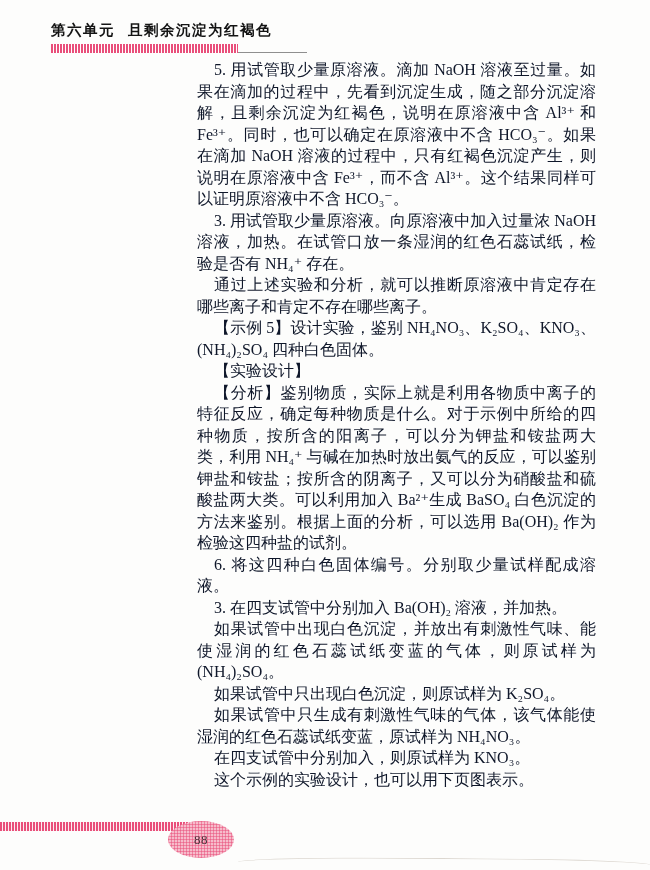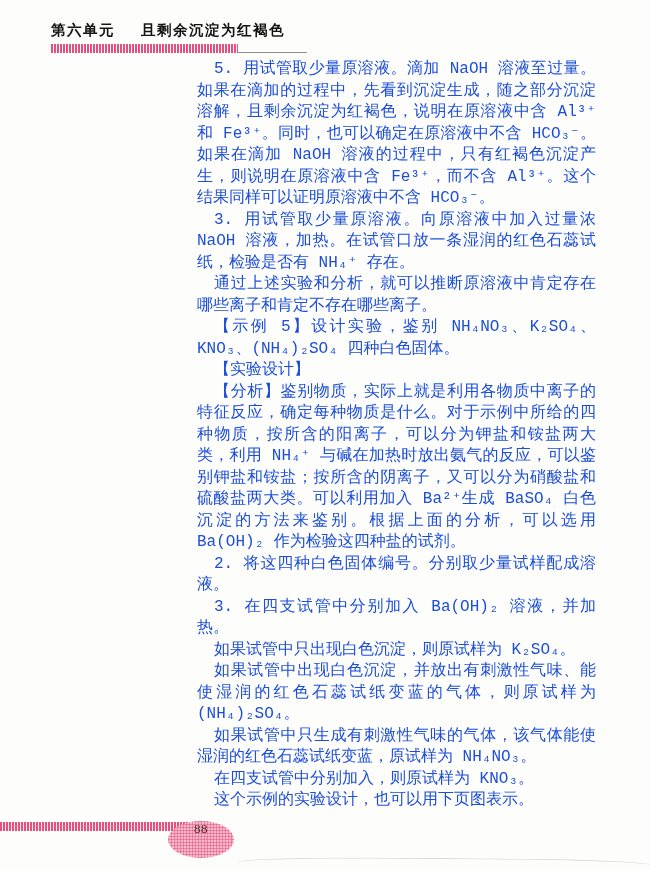--- a/index.html
+++ b/index.html
@@ -16,21 +16,21 @@
   .hdr-title {
     position: absolute; left: 51px; top: 21px;
     margin: 0;
     font-family: "Liberation Sans", "DejaVu Sans", sans-serif;
     font-weight: bold;
     font-size: 14.5px;
     letter-spacing: 1.5px;
     color: #141414;
     white-space: nowrap;
   }
-  .hdr-title .unit { margin-right: 26px; }
+  .hdr-title .unit { margin-right: 13px; }
 
   .thin-rule {
     position: absolute; left: 51px; top: 52px;
     width: 256px; height: 1px;
     background: #8f8f8f;
     z-index: 1;
   }
   .striped-bar {
     position: absolute; left: 51px; top: 44px;
     width: 187px; height: 9px;
@@ -38,43 +38,42 @@
       #e94f7a 0, #e94f7a 2px, #ffffff 2px, #ffffff 3px);
     z-index: 2;
   }
 
   
   .body-text {
     position: absolute; left: 197px; top: 59px;
     width: 399px;
     font-size: 16px;
     line-height: 21.5px;
-    color: #1d4ed8;
+    color: #0f172a;
     text-align: justify;
-    font-family: Liberation Mono, monospace;
   }
   .para { margin: 0; text-indent: 17px; }
 
   
   .footer-bar {
     position: absolute; left: 0; top: 822px;
     width: 188px; height: 9px;
     background: repeating-linear-gradient(90deg,
       #e94f7a 0, #e94f7a 2px, #fceef2 2px, #fceef2 3px);
     z-index: 1;
   }
   .page-oval {
     position: absolute; left: 168px; top: 821px;
     width: 66px; height: 37px;
     border-radius: 50%;
     background:
       repeating-linear-gradient(90deg, rgba(232,74,119,0.50) 0, rgba(232,74,119,0.50) 1.5px, rgba(232,74,119,0) 1.5px, rgba(232,74,119,0) 3px),
       repeating-linear-gradient(0deg, rgba(232,74,119,0.50) 0, rgba(232,74,119,0.50) 1.5px, rgba(232,74,119,0) 1.5px, rgba(232,74,119,0) 3px),
       #f6bccb;
-    display: flex; align-items: flex-start; justify-content: center;
+    display: flex; align-items: center; justify-content: center;
     z-index: 2;
   }
   .page-oval span {
     font-size: 13px;
     color: #433036;
     letter-spacing: 0.5px;
   }
 
   
   .curl-line {
@@ -96,24 +95,24 @@
   <div class="thin-rule"></div>
   <div class="striped-bar"></div>
 
   <main class="body-text">
     <p class="para">5. 用试管取少量原溶液。滴加 NaOH 溶液至过量。如果在滴加的过程中，先看到沉淀生成，随之部分沉淀溶解，且剩余沉淀为红褐色，说明在原溶液中含 Al³⁺ 和 Fe³⁺。同时，也可以确定在原溶液中不含 HCO₃⁻。如果在滴加 NaOH 溶液的过程中，只有红褐色沉淀产生，则说明在原溶液中含 Fe³⁺，而不含 Al³⁺。这个结果同样可以证明原溶液中不含 HCO₃⁻。</p>
     <p class="para">3. 用试管取少量原溶液。向原溶液中加入过量浓 NaOH 溶液，加热。在试管口放一条湿润的红色石蕊试纸，检验是否有 NH₄⁺ 存在。</p>
     <p class="para">通过上述实验和分析，就可以推断原溶液中肯定存在哪些离子和肯定不存在哪些离子。</p>
     <p class="para">【示例 5】设计实验，鉴别 NH₄NO₃、K₂SO₄、KNO₃、(NH₄)₂SO₄ 四种白色固体。</p>
     <p class="para">【实验设计】</p>
     <p class="para">【分析】鉴别物质，实际上就是利用各物质中离子的特征反应，确定每种物质是什么。对于示例中所给的四种物质，按所含的阳离子，可以分为钾盐和铵盐两大类，利用 NH₄⁺ 与碱在加热时放出氨气的反应，可以鉴别钾盐和铵盐；按所含的阴离子，又可以分为硝酸盐和硫酸盐两大类。可以利用加入 Ba²⁺生成 BaSO₄ 白色沉淀的方法来鉴别。根据上面的分析，可以选用 Ba(OH)₂ 作为检验这四种盐的试剂。</p>
-    <p class="para">2. 将这四种白色固体编号。分别取少量试样配成溶液。</p>
+    <p class="para">6. 将这四种白色固体编号。分别取少量试样配成溶液。</p>
     <p class="para">3. 在四支试管中分别加入 Ba(OH)₂ 溶液，并加热。</p>
+    <p class="para">如果试管中出现白色沉淀，并放出有刺激性气味、能使湿润的红色石蕊试纸变蓝的气体，则原试样为(NH₄)₂SO₄。</p>
     <p class="para">如果试管中只出现白色沉淀，则原试样为 K₂SO₄。</p>
-    <p class="para">如果试管中出现白色沉淀，并放出有刺激性气味、能使湿润的红色石蕊试纸变蓝的气体，则原试样为(NH₄)₂SO₄。</p>
     <p class="para">如果试管中只生成有刺激性气味的气体，该气体能使湿润的红色石蕊试纸变蓝，原试样为 NH₄NO₃。</p>
     <p class="para">在四支试管中分别加入，则原试样为 KNO₃。</p>
     <p class="para">这个示例的实验设计，也可以用下页图表示。</p>
   </main>
 
   <div class="footer-bar"></div>
   <div class="page-oval">
     <span>88</span>
   </div>
 

